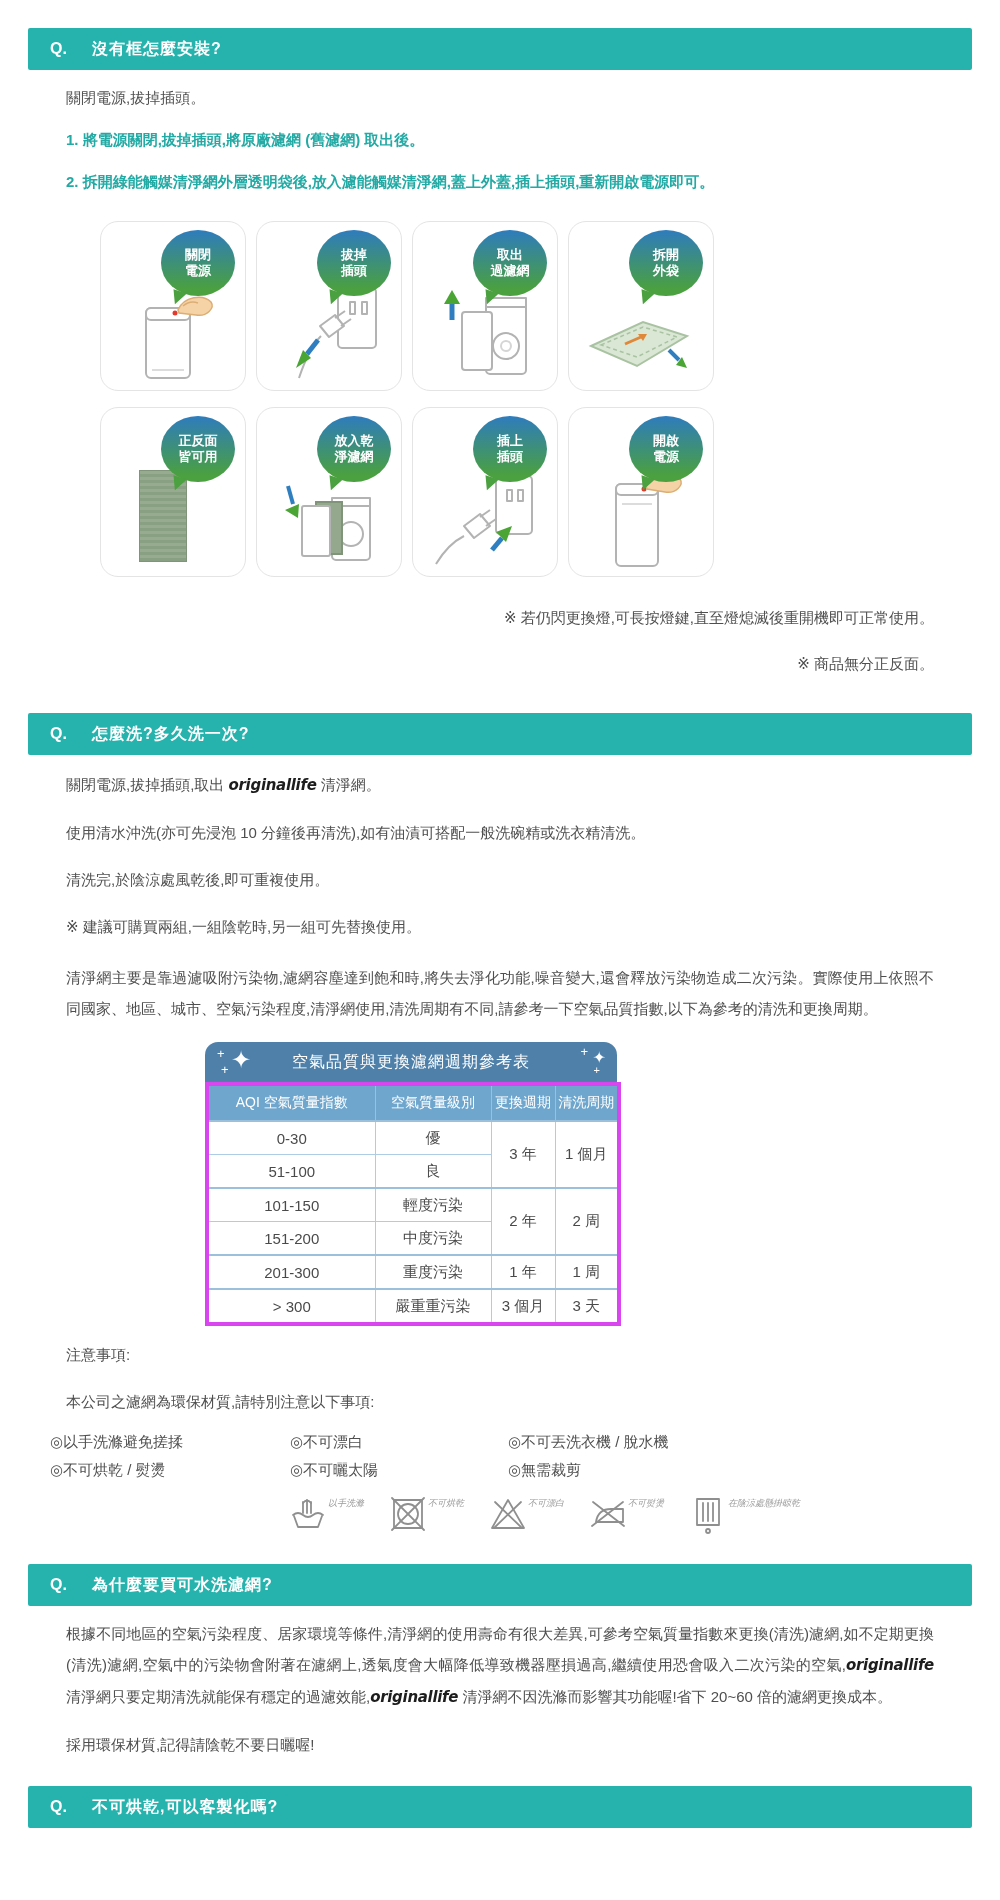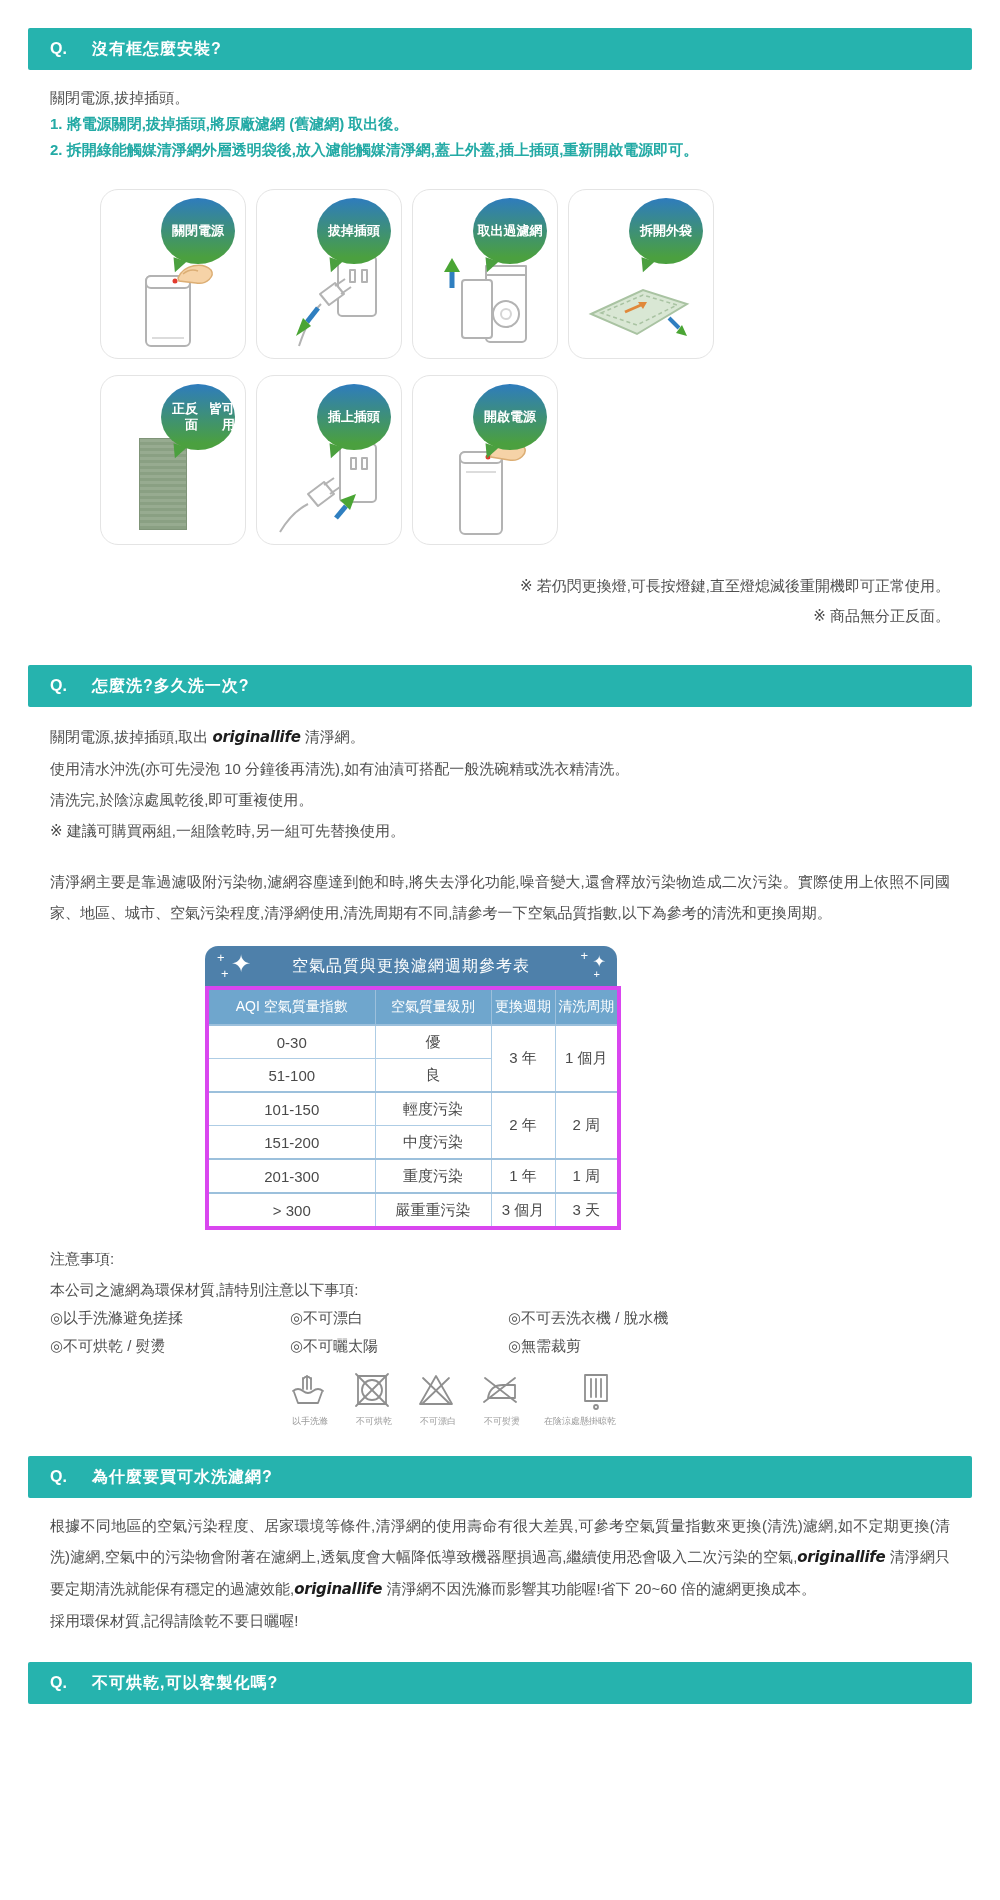--- a/index.html
+++ b/index.html
@@ -16,43 +16,43 @@
   .qbar {
     background:#26b3ae; color:#fff; height:42px;
     display:flex; align-items:center;
     font-size:16px; font-weight:bold; border-radius:2px;
   }
   .qbar .qmark { margin-left:22px; width:42px; flex:0 0 auto; }
   .qbar .qtitle { letter-spacing:1px; }
 
   .content { padding:0 22px; }
 
-  p { margin:0; }
+  p { margin:16px; }
   .body-line { font-size:15px; line-height:27px; }
   .mt14 { margin-top:14px; }
   .step-line { font-size:15px; line-height:26px; color:#23aaa5; font-weight:bold; }
 
   
   .cards {
     margin:26px 0 0 50px;
     display:grid; grid-template-columns:repeat(4,146px);
     gap:16px 10px;
   }
   .card {
     position:relative; height:170px; background:#fff;
     border:1px solid #e4e4e4; border-radius:18px;
     box-sizing:border-box;
   }
   .balloon {
     position:absolute; top:8px; left:60px; width:74px; height:66px;
     border-radius:50%;
     background:linear-gradient(180deg,#2e7cbd 0%,#4ba03f 90%);
     color:#fff; font-size:13px; font-weight:bold; line-height:16px;
-    display:flex; flex-direction:row; align-items:center; justify-content:center;
-    z-index:2; text-align:right;
+    display:flex; flex-direction:column; align-items:center; justify-content:center;
+    z-index:2; text-align:center;
   }
   .balloon::after {
     content:""; position:absolute; left:10px; bottom:-9px;
     width:0; height:0;
     border-left:6px solid transparent; border-right:8px solid transparent;
     border-top:14px solid #4ba03f;
     transform:rotate(18deg);
   }
   .illu { position:absolute; bottom:6px; left:50%; transform:translateX(-50%); }
   .filter-sheet {
@@ -105,21 +105,21 @@
 
   
   .notice-title { margin-top:14px; font-size:15px; line-height:30px; }
   .notice-grid {
     display:grid; grid-template-columns:240px 218px auto;
     row-gap:9px; margin-top:4px; font-size:15px;
   }
 
   
   .care-row { display:flex; gap:24px; margin:14px 0 0 238px; }
-  .care-item { display:flex; flex-direction:column; align-items:flex-end; }
+  .care-item { display:flex; align-items:flex-start;font-style:italic; }
   .care-item .cap { font-size:9px; color:#9a9a9a; margin-top:3px; white-space:nowrap; }
   .care-item svg { stroke:#8f8f8f; fill:none; stroke-width:1.8; stroke-linecap:round; stroke-linejoin:round; }
 
   .just { text-align:justify; }
   .para { font-size:15px; line-height:31px; }
   .mt20 { margin-top:20px; }
   .mt12 { margin-top:12px; }
 
   
   .line-art { stroke:#b3b3b3; stroke-width:2; fill:#fff; stroke-linejoin:round; stroke-linecap:round; }
@@ -206,20 +206,35 @@
       </div>
 
       <div class="card">
         <div class="balloon">
           <span>正反面</span>
           <span>皆可用</span>
         </div>
         <div class="filter-sheet"></div>
       </div>
 
+      <div class="card">
+        <div class="balloon">
+          <span>放入乾</span>
+          <span>淨濾網</span>
+        </div>
+        <svg class="illu" width="110" height="100" viewBox="0 0 110 100">
+          <rect class="line-art" x="58" y="28" width="38" height="62" rx="4"></rect>
+          <rect class="line-art" x="58" y="28" width="38" height="8" fill="#f4f4f4"></rect>
+          <circle class="line-art" cx="77" cy="64" r="12" fill="#fcfcfc"></circle>
+          <rect x="42" y="32" width="26" height="52" fill="#94a88d" stroke="#7f9478" stroke-width="2"></rect>
+          <rect class="line-art" x="28" y="36" width="28" height="50" rx="2"></rect>
+          <line x1="14" y1="16" x2="19" y2="34" stroke="#2f7fc0" stroke-width="4"></line>
+          <polygon points="24,48 11,40 25,34" fill="#4aa534"></polygon>
+        </svg>
+      </div>
 
       <div class="card">
         <div class="balloon">
           <span>插上</span>
           <span>插頭</span>
         </div>
         <svg class="illu" width="110" height="104" viewBox="0 0 110 104">
           <rect class="line-art" x="66" y="10" width="36" height="58" rx="4"></rect>
           <rect class="line-art" x="77" y="24" width="5" height="11" fill="#fff"></rect>
           <rect class="line-art" x="88" y="24" width="5" height="11" fill="#fff"></rect>

